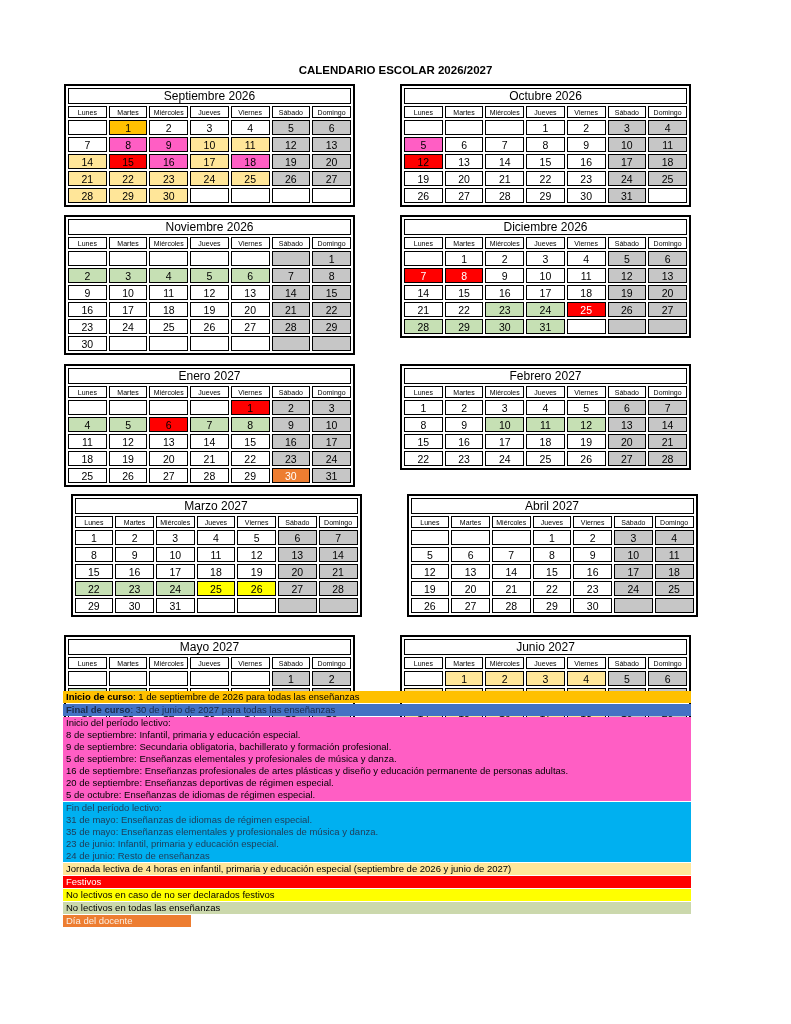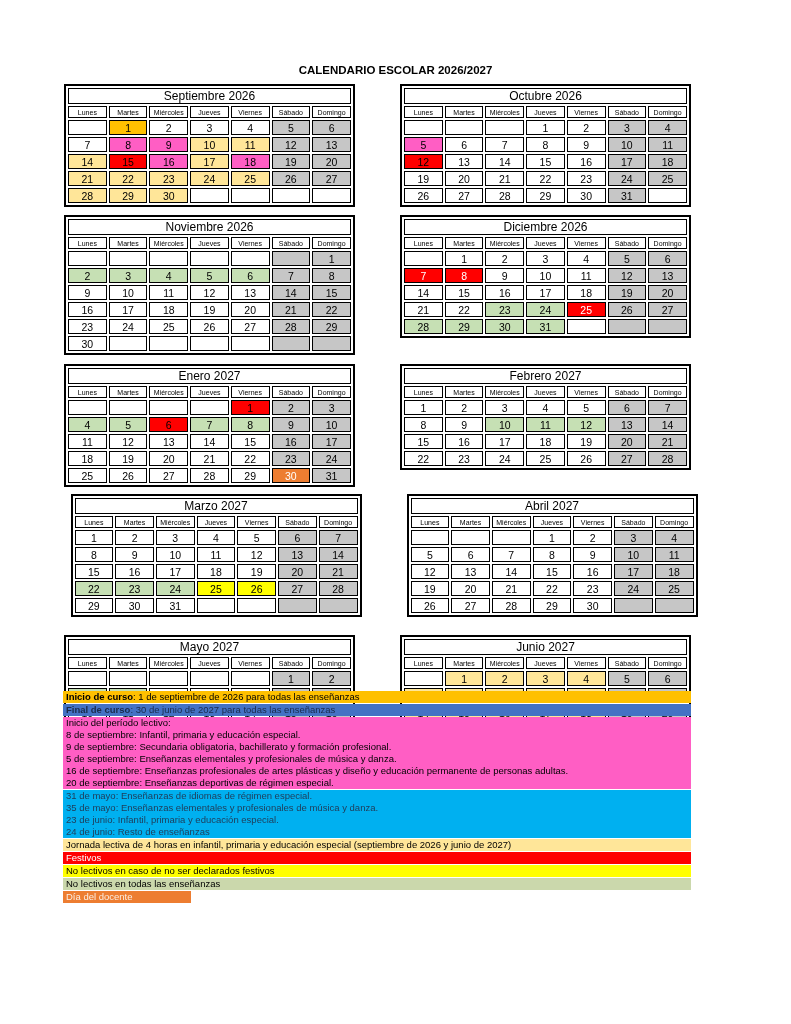--- a/index.html
+++ b/index.html
@@ -676,22 +676,24 @@
     <div class="lblock" style="background: rgb(68, 114, 196); color: rgb(27, 42, 74);">
       <div class="lline"><span class="lead">Final de curso</span>: 30 de junio de 2027 para todas las enseñanzas</div>
     </div>
     <div class="lblock" style="background: rgb(255, 94, 196); color: rgb(0, 0, 0);">
       <div class="lline">Inicio del período lectivo:</div>
       <div class="lline">8 de septiembre: Infantil,  primaria y educación especial.</div>
       <div class="lline">9 de septiembre: Secundaria obligatoria, bachillerato y formación profesional.</div>
       <div class="lline">5 de septiembre: Enseñanzas elementales y profesionales de música y danza.</div>
       <div class="lline">16 de septiembre: Enseñanzas profesionales de artes plásticas y diseño y educación permanente de personas adultas.</div>
       <div class="lline">20 de septiembre: Enseñanzas deportivas de régimen especial.</div>
+      <div class="lline">5 de octubre: Enseñanzas de idiomas de régimen especial.</div>
     </div>
     <div class="lblock" style="background: rgb(0, 176, 240); color: rgb(31, 59, 87);">
+      <div class="lline">Fin del período lectivo:</div>
       <div class="lline">31 de mayo: Enseñanzas de idiomas de régimen especial.</div>
       <div class="lline">35 de mayo: Enseñanzas elementales y profesionales de música y danza.</div>
       <div class="lline">23 de junio: Infantil, primaria y educación especial.</div>
       <div class="lline">24 de junio: Resto de enseñanzas</div>
     </div>
     <div class="lblock" style="background: rgb(255, 230, 153); color: rgb(0, 0, 0);">
       <div class="lline">Jornada lectiva de 4 horas en infantil, primaria y educación especial (septiembre de 2026 y junio de 2027)</div>
     </div>
     <div class="lblock" style="background: rgb(255, 0, 0); color: rgb(255, 255, 255);">
       <div class="lline">Festivos</div>

